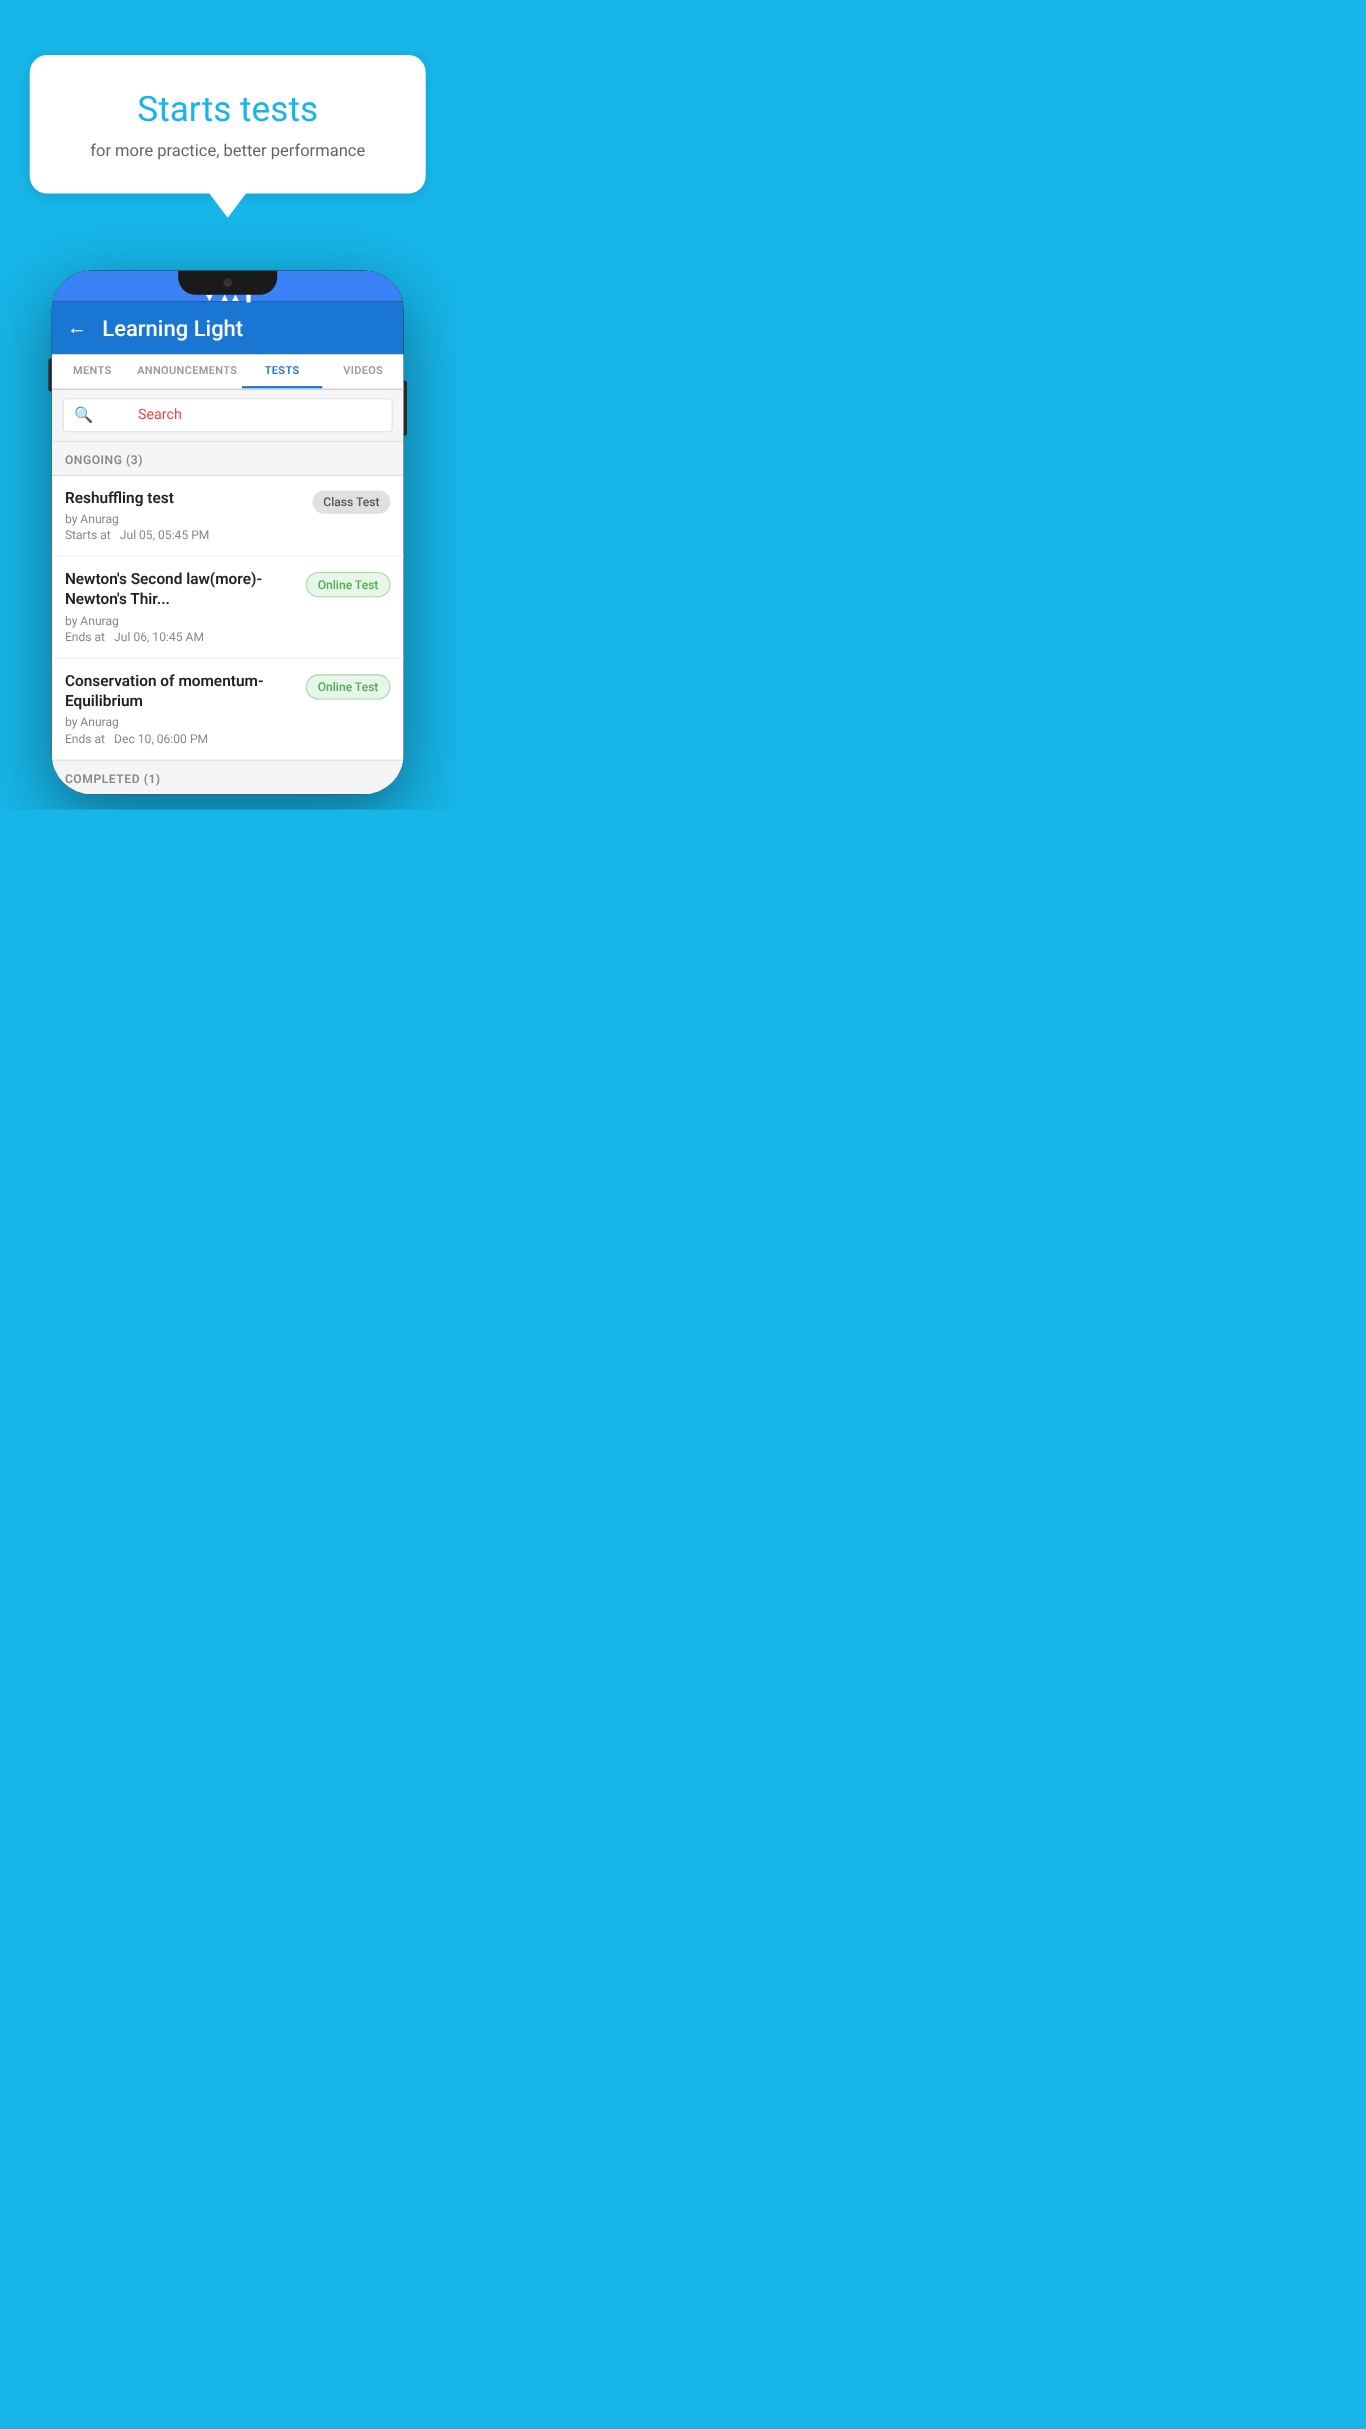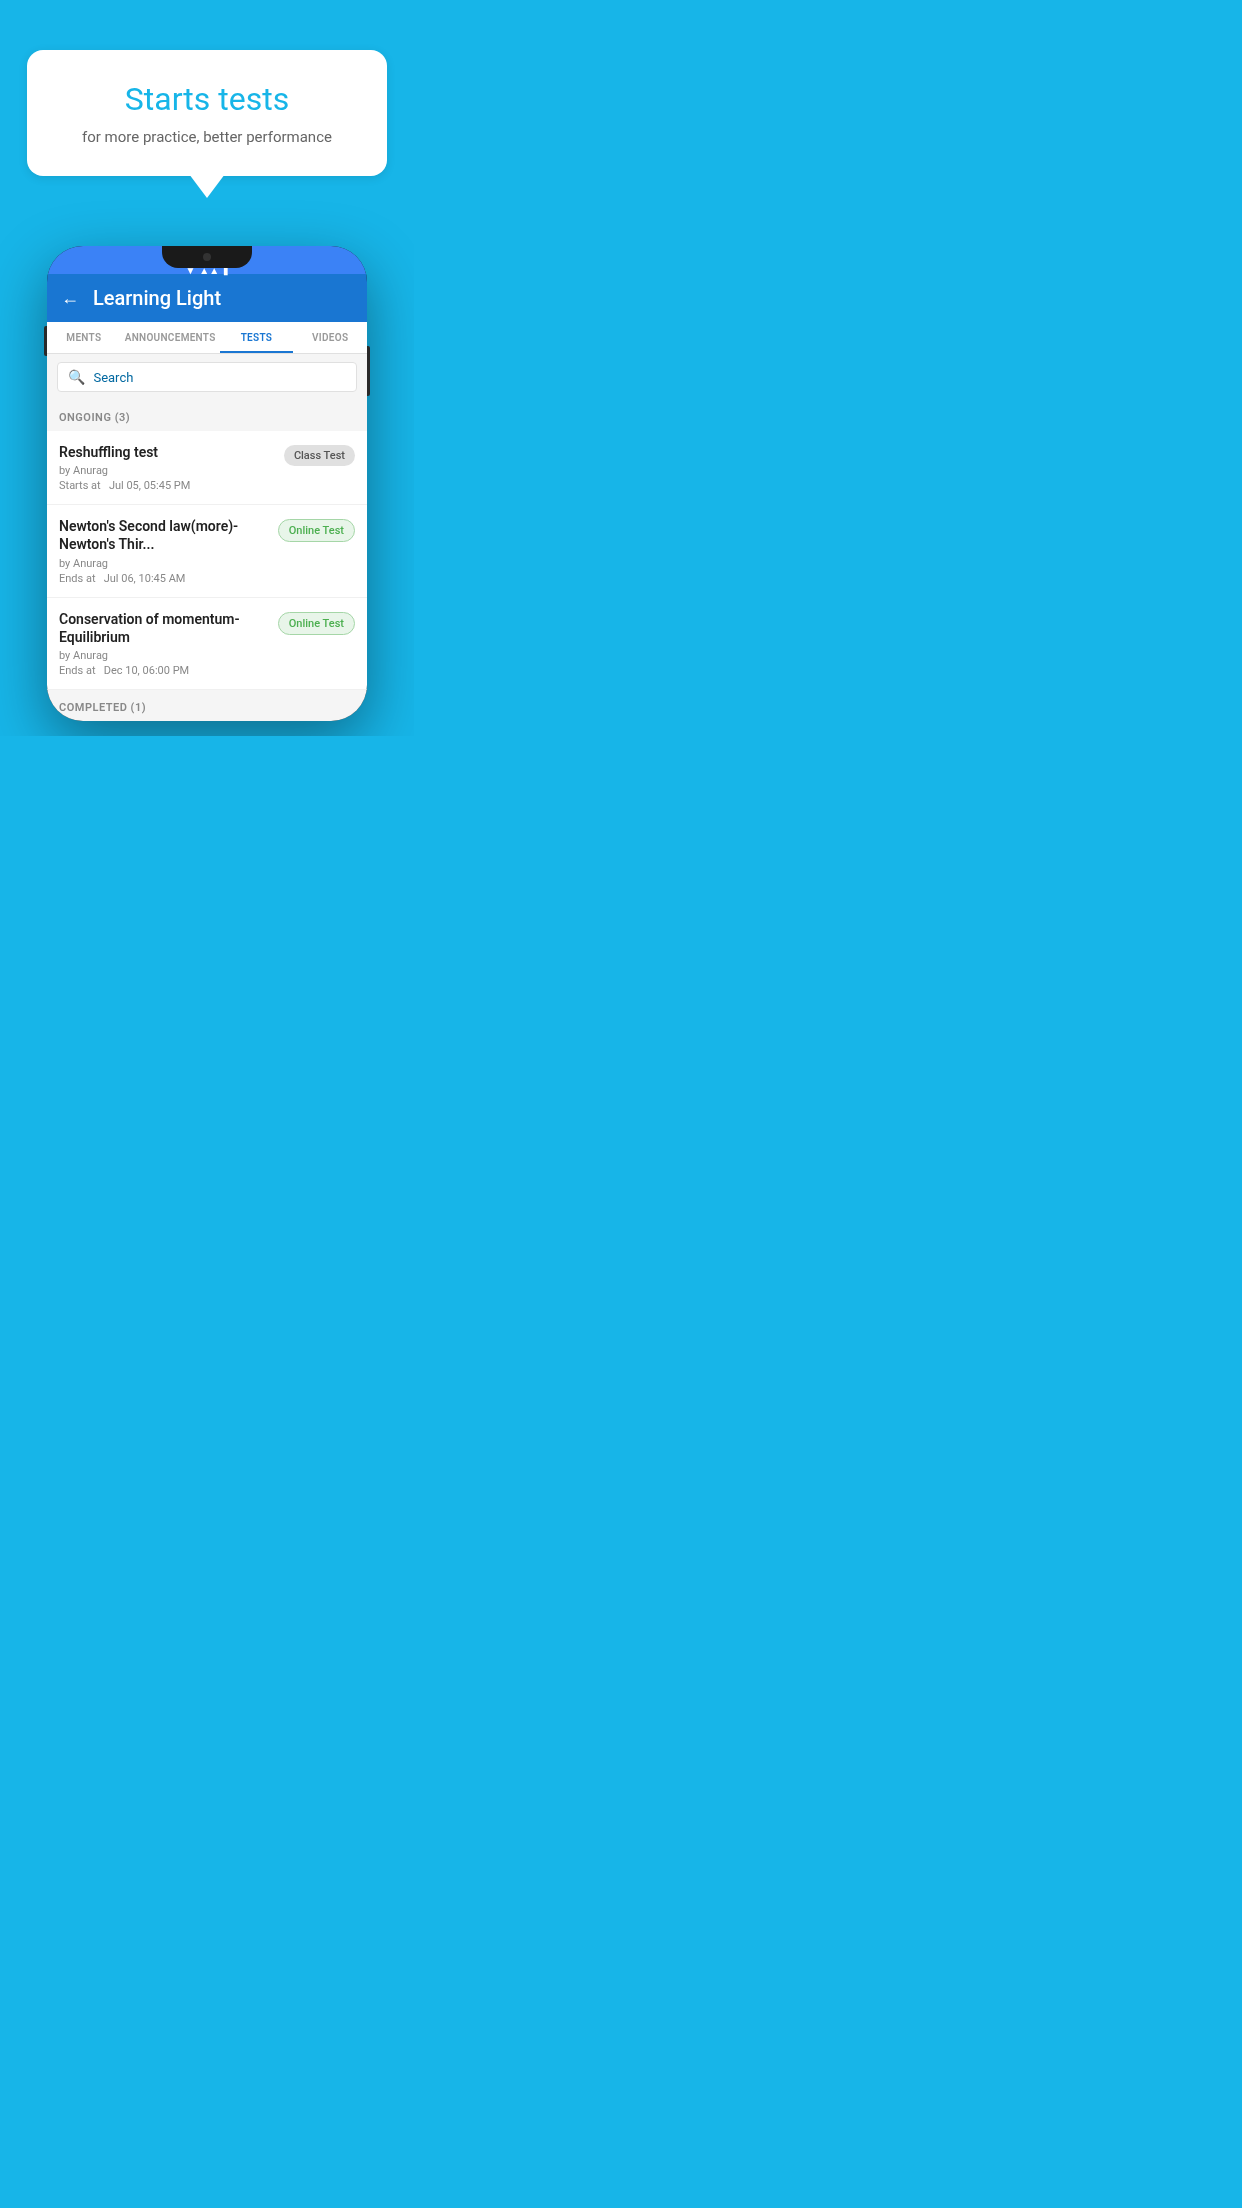--- a/index.html
+++ b/index.html
@@ -204,22 +204,23 @@
       border: 1px solid #e0e0e0;
     }
 
     .search-icon-text {
       color: #999;
       font-size: 14px;
       margin-right: 8px;
     }
 
     .search-placeholder {
-      color: #0369a1;
+      color: #ef4444;
       font-size: 13px;
+      margin-left: 32px;
     }
 
     
     .section-header {
       background: #f5f5f5;
       padding: 6px 12px;
     }
 
     .section-label {
       font-size: 11px;

